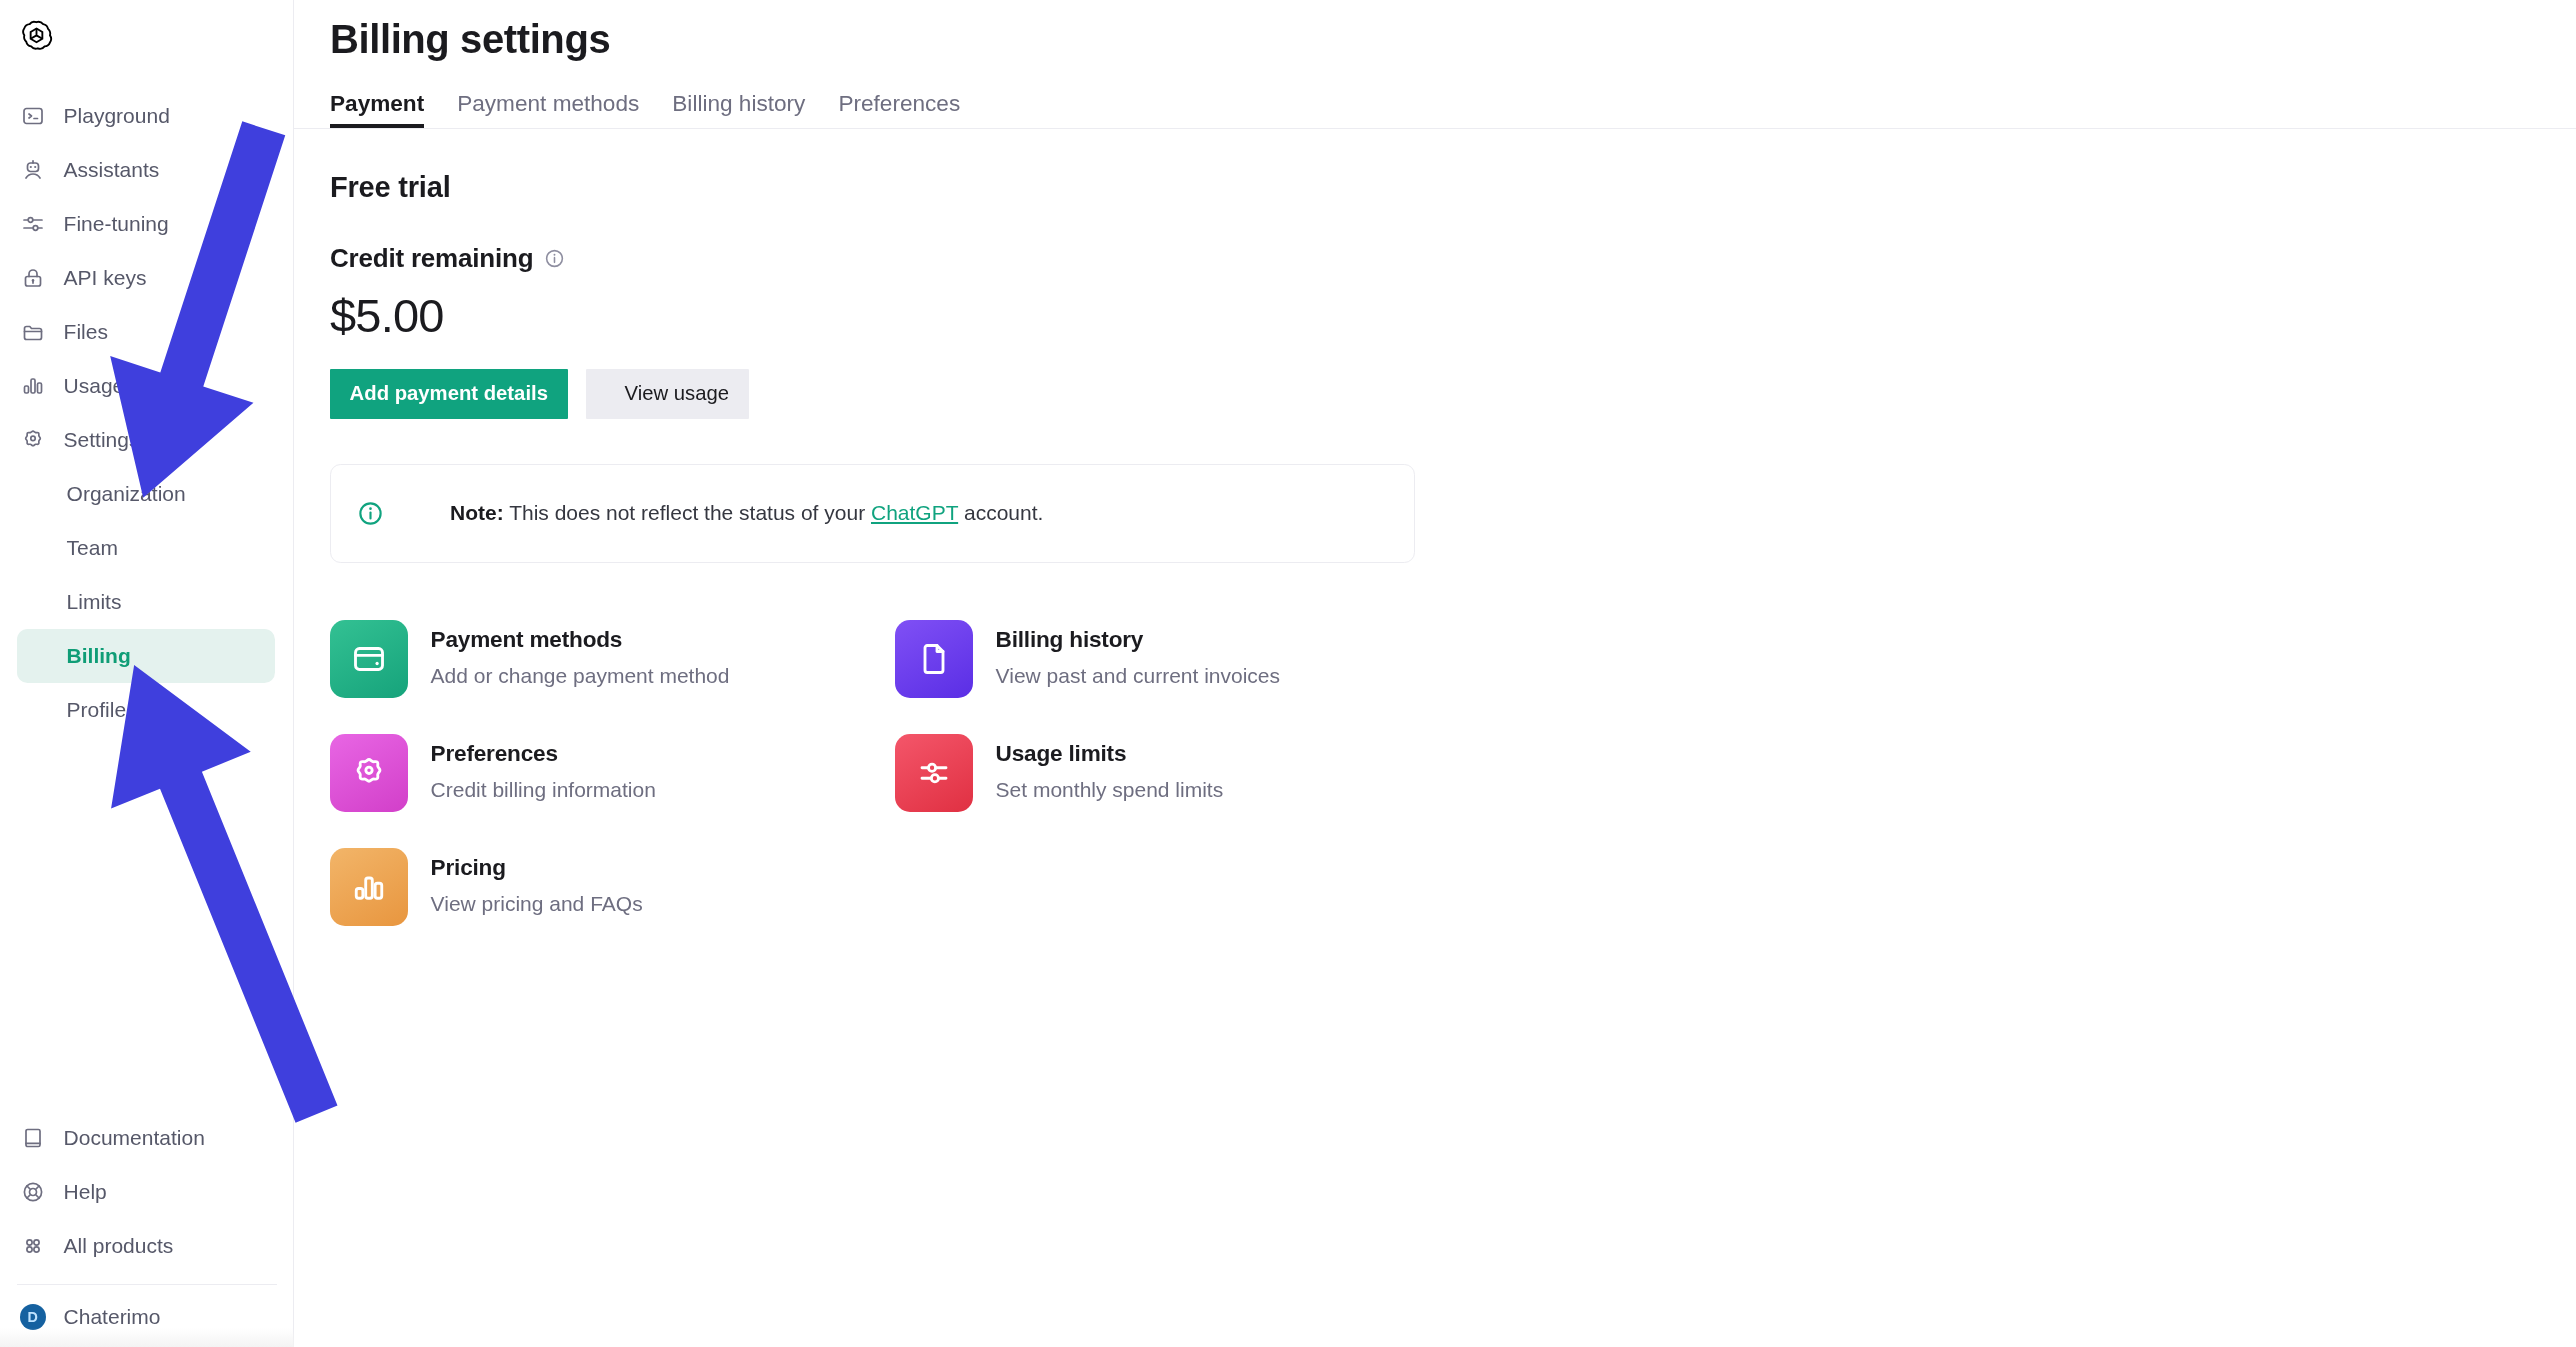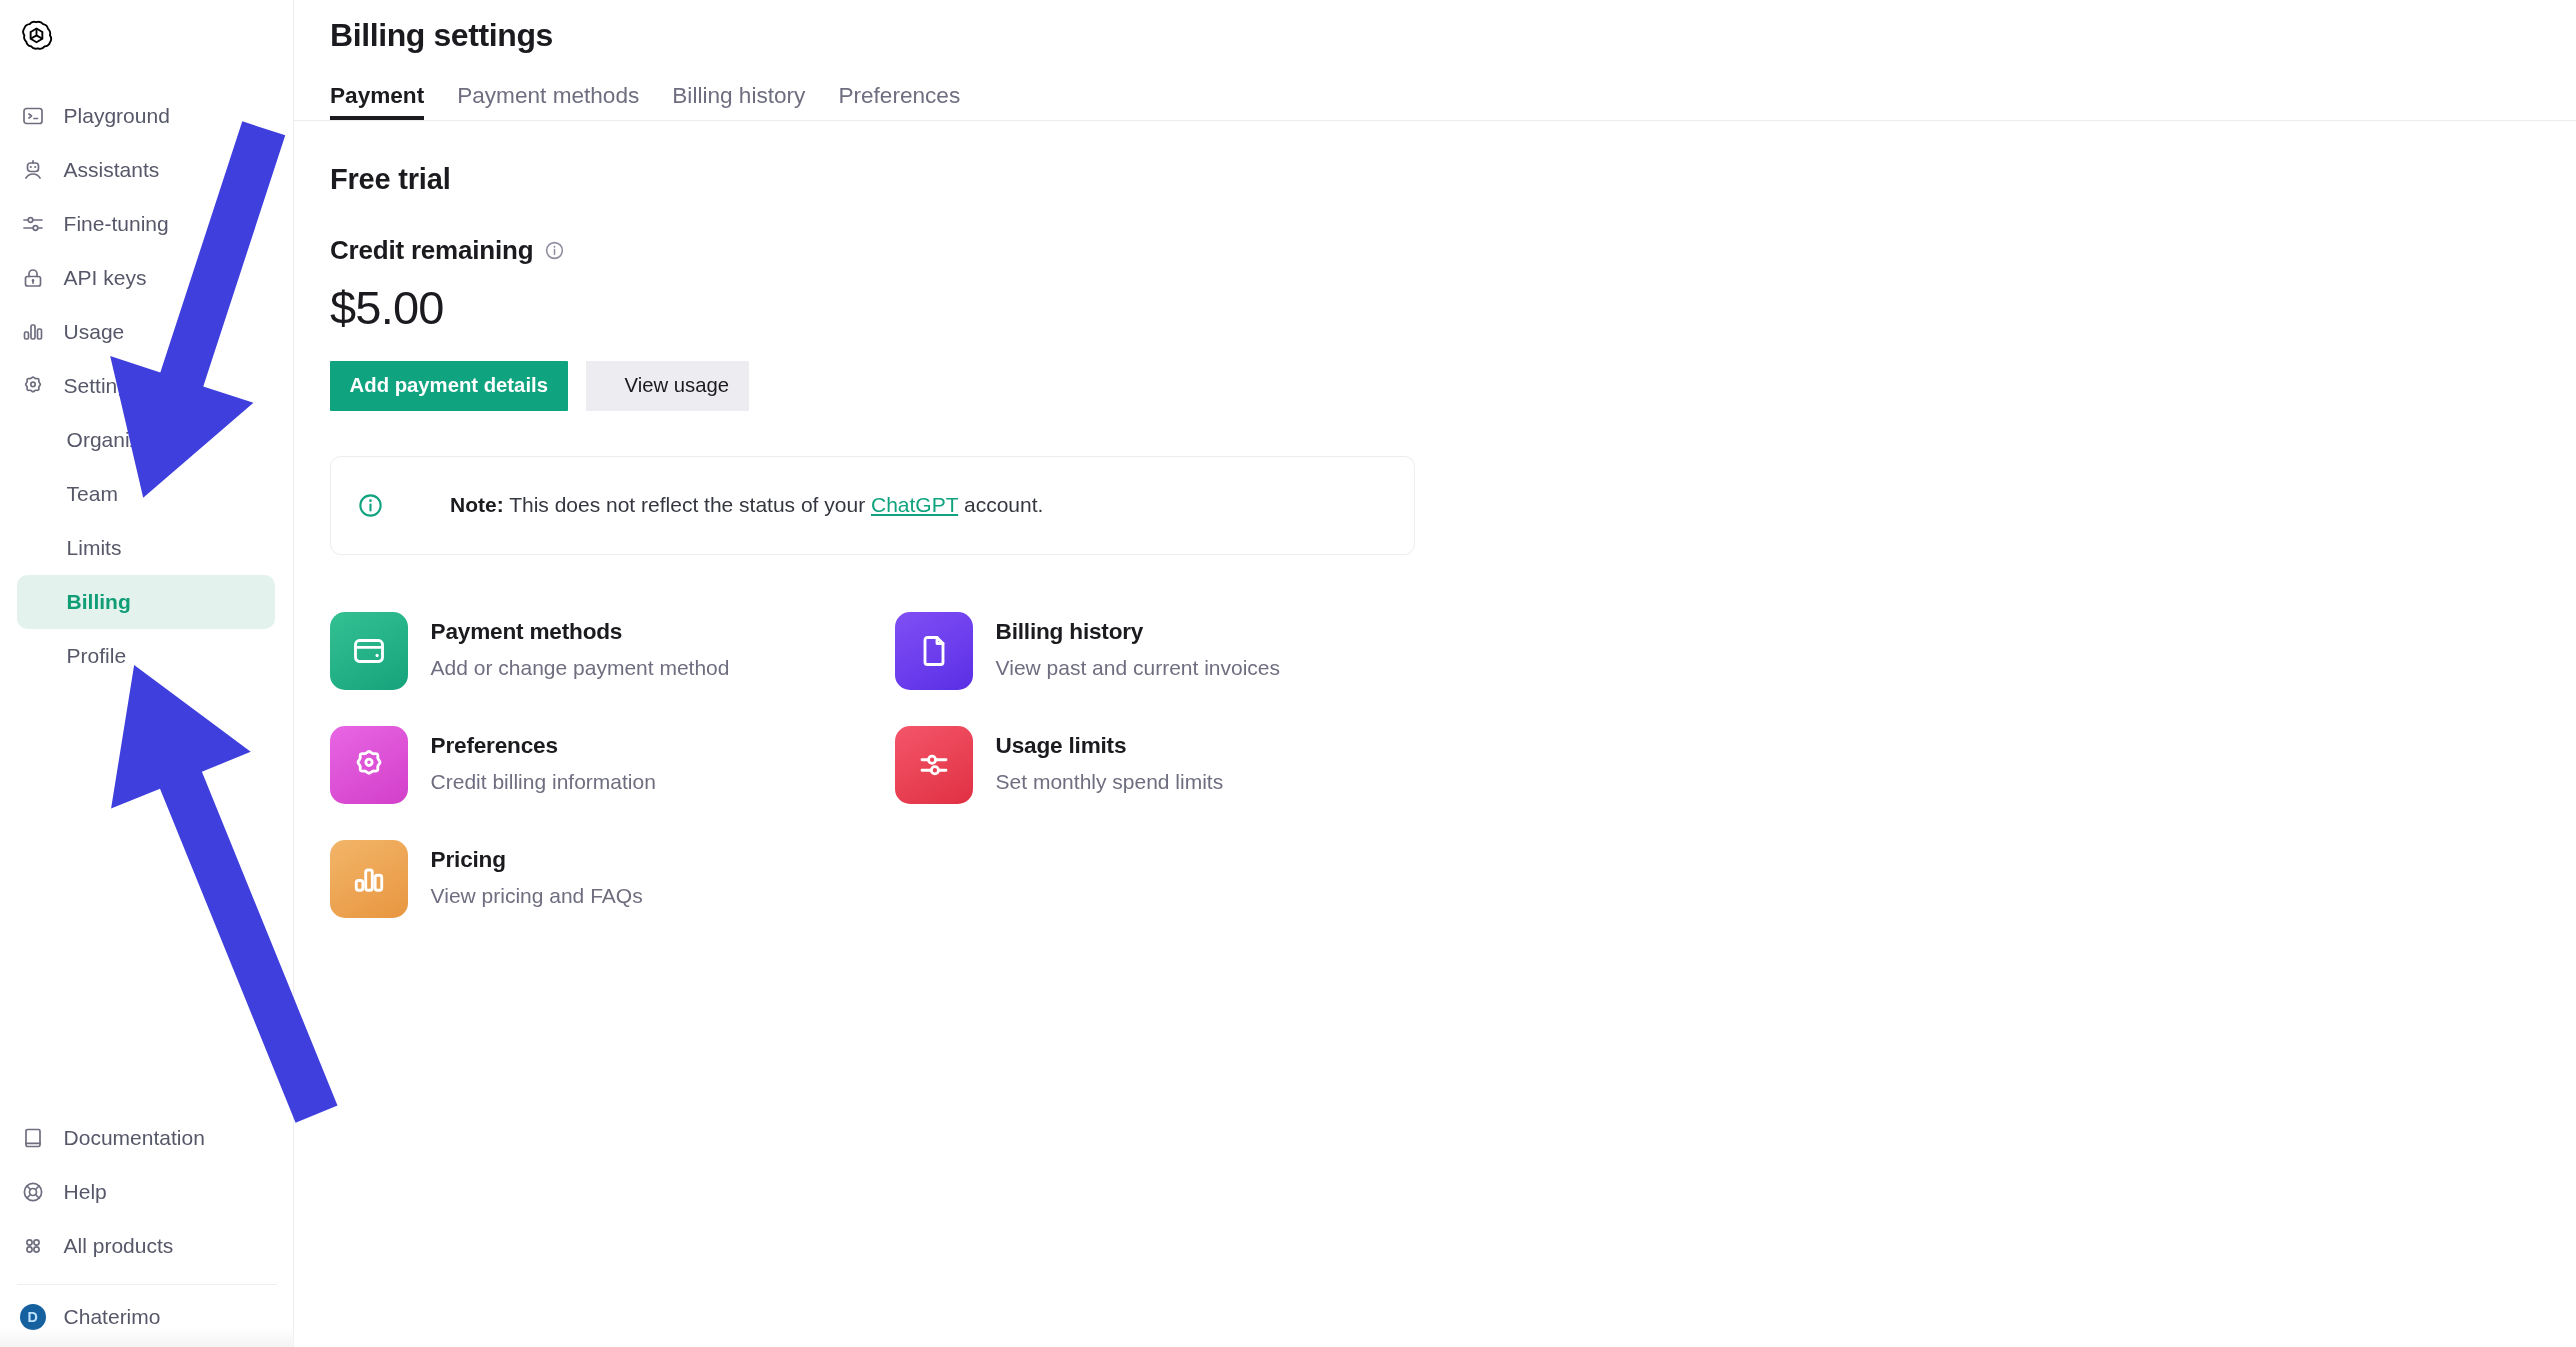--- a/index.html
+++ b/index.html
@@ -77,21 +77,21 @@
   }
   .bottom-fade {
     position: absolute; left: 0; bottom: 0; width: 294px; height: 19.6px;
     background: linear-gradient(to bottom, rgba(255,255,255,0), #f3f3f3);
     pointer-events: none;
   }
 
   
   #main { flex: 1 1 auto; position: relative; height: 1348px; background: #fff; }
   .page-title {
-    font-size: 32px; font-weight: bold; color: #1b1b1f;
+    font-size: 40px; font-weight: bold; color: #1b1b1f;
     padding: 16.6px 0 0 36px; letter-spacing: -0.4px;
   }
   .tabs {
     display: flex; align-items: flex-end; gap: 33px;
     padding-left: 36px; margin-top: 24px;
     height: 42px;
   }
   .tab {
     font-size: 22.6px; color: #6e6e80; cursor: pointer;
     padding-bottom: 12px; position: relative; line-height: 1;
@@ -208,20 +208,29 @@
           <svg viewBox="0 0 24 24" fill="none" stroke="#6e6e80" stroke-width="1.7" stroke-linecap="round" stroke-linejoin="round">
             <rect x="4.5" y="10.5" width="15" height="9.5" rx="2"></rect>
               <path d="M8 10.5V8a4 4 0 0 1 8 0v2.5"></path>
               <circle cx="12" cy="14.4" r="1.3" fill="#6e6e80" stroke="none"></circle>
               <path d="M12 15.3v1.8"></path>
           </svg>
         </span>
         <span class="nav-label">API keys</span>
       </div>
 
+      <div class="nav-item">
+        <span class="ico">
+          <svg viewBox="0 0 24 24" fill="none" stroke="#6e6e80" stroke-width="1.7" stroke-linecap="round" stroke-linejoin="round">
+            <path d="M3.5 8.5a2 2 0 0 1 2-2h3.3l1.7 2h8a2 2 0 0 1 2 2v7a2 2 0 0 1-2 2h-13a2 2 0 0 1-2-2z"></path>
+              <path d="M3.5 11.5h17"></path>
+          </svg>
+        </span>
+        <span class="nav-label">Files</span>
+      </div>
 
       <div class="nav-item">
         <span class="ico">
           <svg viewBox="0 0 24 24" fill="none" stroke="#6e6e80" stroke-width="1.7" stroke-linecap="round" stroke-linejoin="round">
             <rect x="3.5" y="12" width="4" height="7" rx="1.4"></rect>
               <rect x="10" y="5" width="4" height="14" rx="1.4"></rect>
               <rect x="16.5" y="9" width="4" height="10" rx="1.4"></rect>
           </svg>
         </span>
         <span class="nav-label">Usage</span>

